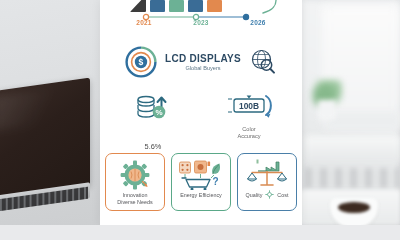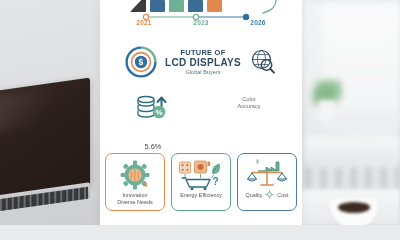--- a/index.html
+++ b/index.html
@@ -212,21 +212,20 @@
         <path d="M17 2.6 a14.4 14.4 0 0 1 14.4 14.4" fill="none" stroke="#6cb195" stroke-width="2.4"></path>
         <path d="M31.4 17 A14.4 14.4 0 0 1 17 31.4" fill="none" stroke="#2f6f9e" stroke-width="2.4"></path>
         <path d="M17 31.4 A14.4 14.4 0 0 1 2.6 17" fill="none" stroke="#2f6f9e" stroke-width="2.4"></path>
         <path d="M2.6 17 A14.4 14.4 0 0 1 17 2.6" fill="none" stroke="#2f6f9e" stroke-width="2.4"></path>
         <circle cx="17" cy="17" r="9.4" fill="none" stroke="#e2894e" stroke-width="1.6"></circle>
         <circle cx="17" cy="17" r="6.2" fill="#2f6f9e"></circle>
         <text x="17" y="20.2" font-size="8.6" font-family="Liberation Sans, sans-serif" fill="#ffffff" text-anchor="middle" font-weight="bold">$</text>
       </svg>
 
       <div class="lcd-text">
-        <div class="lcd-t1">FUTURE OF</div>
         <div class="lcd-t2">LCD DISPLAYS</div>
         <div class="lcd-t3">Global Buyers</div>
       </div>
 
       <svg width="30" height="30" viewBox="0 0 30 30">
         <circle cx="13.5" cy="12.5" r="9" fill="none" stroke="#2d4a63" stroke-width="1.2"></circle>
         <ellipse cx="13.5" cy="12.5" rx="4" ry="9" fill="none" stroke="#2d4a63" stroke-width=".8"></ellipse>
         <line x1="4.5" y1="12.5" x2="22.5" y2="12.5" stroke="#2d4a63" stroke-width=".8"></line>
         <line x1="6" y1="7.5" x2="21" y2="7.5" stroke="#2d4a63" stroke-width=".7"></line>
         <line x1="6" y1="17.5" x2="21" y2="17.5" stroke="#2d4a63" stroke-width=".7"></line>
@@ -248,20 +247,30 @@
             </g>
             <path d="M27.5 19 V5 M23.5 9 L27.5 4.5 L31.5 9" fill="none" stroke="#2d6a80" stroke-width="2" stroke-linecap="round" stroke-linejoin="round"></path>
             <circle cx="25" cy="19" r="6.3" fill="#6cb195"></circle>
             <text x="25" y="22.2" font-size="8" font-family="Liberation Sans, sans-serif" fill="#ffffff" text-anchor="middle" font-weight="bold">%</text>
           </svg>
         </div>
         <div class="stat-val">5.6%</div>
       </div>
 
       <div class="stat">
+        <div class="stat-ico">
+          <svg width="52" height="28" viewBox="0 0 52 28">
+            <rect x="11" y="6" width="30" height="13" rx="2.2" fill="none" stroke="#2d6a80" stroke-width="1.3"></rect>
+            <text x="26" y="16.2" font-size="8.4" font-family="Liberation Sans, sans-serif" fill="#2d4a63" text-anchor="middle" font-weight="bold">100B</text>
+            <path d="M26 5.4 l-2.4 -3 h4.8 z" fill="#2d6a80"></path>
+            <path d="M9 6 h-4 M9 19 h-4" stroke="#2d6a80" stroke-width="1.2"></path>
+            <path d="M43 3 C49.5 7, 49.5 18, 43 22" fill="none" stroke="#3f7fae" stroke-width="2" stroke-linecap="round"></path>
+            <path d="M43 22 l4.4 -1.2 l-1.8 4" fill="#3f7fae"></path>
+          </svg>
+        </div>
         <div class="stat-lbl">
           <div>Color</div>
           <div>Accuracy</div>
         </div>
       </div>
     </div>
 
     <div class="cards">
 
       <div class="card c1">

